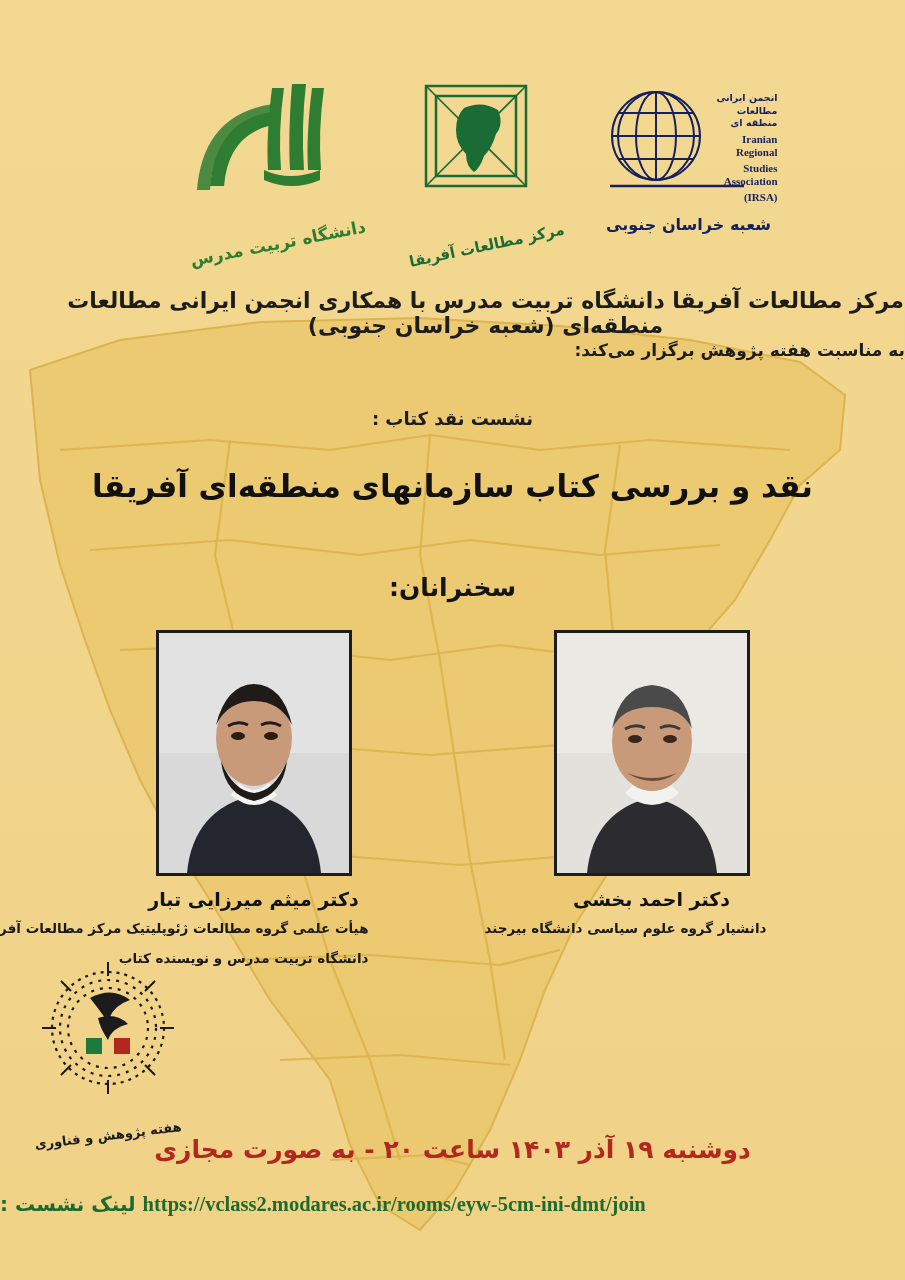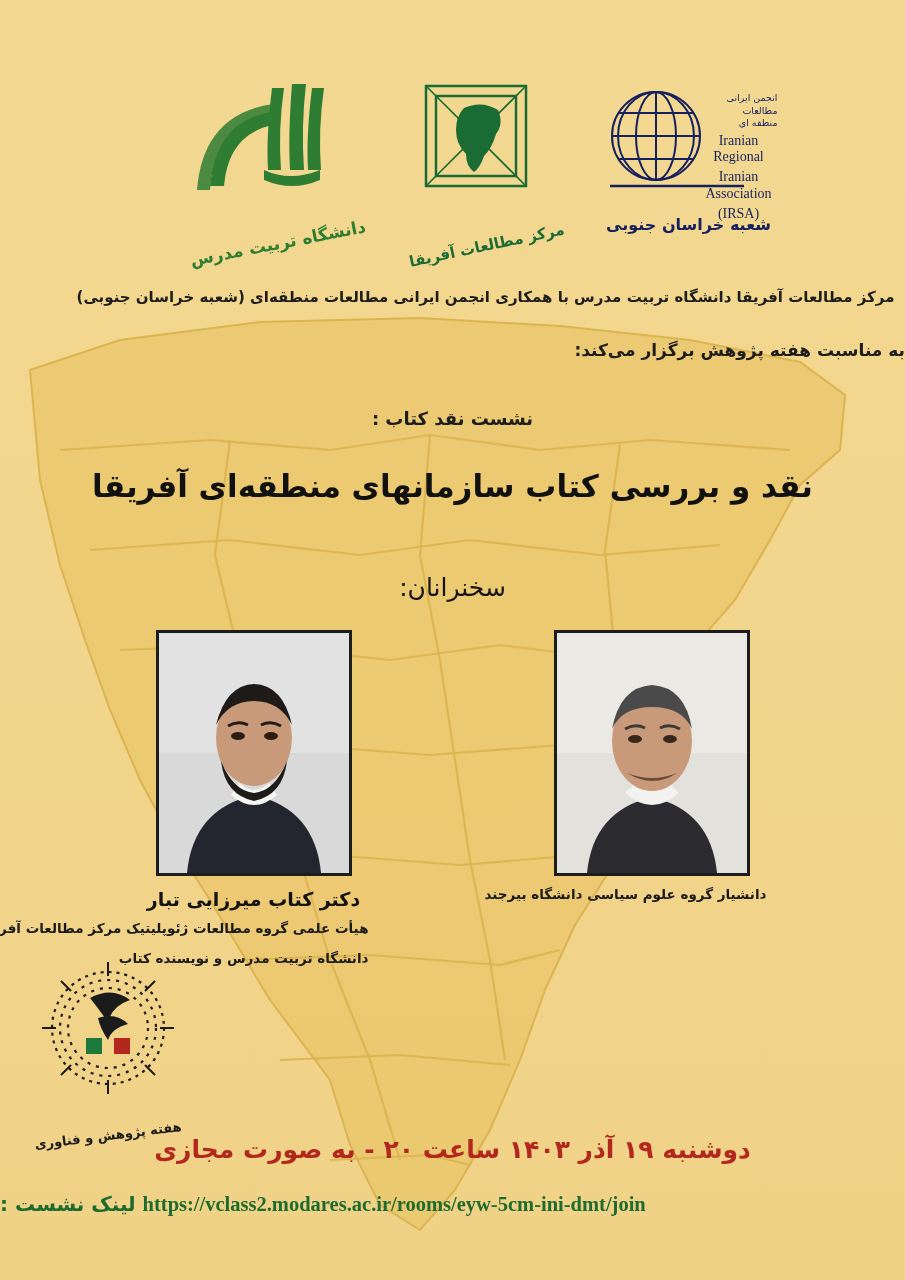--- a/index.html
+++ b/index.html
@@ -94,47 +94,46 @@
   }
   .irsa-en {
     position: absolute;
     top: 14px;
     right: 6px;
     text-align: right;
     direction: rtl;
     font-size: 9.5px;
     line-height: 1.32;
     color: #16205e;
-    font-weight: normal;
+    font-weight: bold;
     width: 78px;
     margin-left: 11px;
   }
   .irsa-en .en {
     direction: ltr;
     font-family: "Liberation Serif", serif;
-    font-size: 14px;
+    font-size: 11px;
     margin-top: 3px;
-    text-align: center;
     line-height: 1.2;
   }
 
   
   .content {
     position: absolute;
     left: 0;
     top: 0;
     width: 905px;
     height: 1280px;
   }
   .line-intro1 {
     position: absolute;
     top: 288px;
     width: 839px;
     text-align: center;
-    font-size: 15px;
+    font-size: 22px;
     font-weight: bold;
     color: #1d1d1d;
     letter-spacing: 0px;
   }
   .line-intro2 {
     position: absolute;
     top: 340px;
     width: 905px;
     text-align: right;
     font-size: 17px;
@@ -158,21 +157,21 @@
     font-size: 31px;
     font-weight: bold;
     color: #111111;
   }
   .line-speakers-label {
     position: absolute;
     top: 573px;
     width: 905px;
     text-align: center;
     font-size: 25px;
-    font-weight: normal;
+    font-weight: bold;
     color: #141414;
   }
 
   
   .speakers {
     position: absolute;
     top: 630px;
     left: 0;
     width: 905px;
     display: flex;
@@ -326,21 +325,21 @@
         </g>
         <g stroke="#16205e" stroke-width="2.4" fill="none">
           <path d="M16,108 L150,108"></path>
         </g>
       </svg>
       <div class="irsa-en">
         <div>انجمن ایرانی</div>
         <div>مطالعات</div>
         <div>منطقه ای</div>
         <div class="en">Iranian Regional</div>
-        <div class="en">Iranian Association</div>
+        <div class="en">Studies Association</div>
         <div class="en">(IRSA)</div>
       </div>
       <div class="irsa-sub">شعبه خراسان جنوبی</div>
     </div>
   </div>
 
   <div class="content">
     <div class="line-intro1">مرکز مطالعات آفریقا  دانشگاه تربیت مدرس با همکاری انجمن ایرانی مطالعات منطقه‌ای (شعبه خراسان جنوبی)</div>
     <div class="line-intro2">به مناسبت هفته پژوهش برگزار می‌کند:</div>
     <div class="line-session">نشست نقد کتاب :</div>
@@ -358,39 +357,40 @@
           <path d="M30,240 q6,-62 65,-76 q59,14 65,76 z" fill="#2c2c30"></path>
           <path d="M78,150 q17,16 34,0 l10,10 q-27,24 -54,0 z" fill="#f2f2f0"></path>
           <ellipse cx="95" cy="108" rx="40" ry="50" fill="#c99a79"></ellipse>
           <path d="M55,96 q8,-42 40,-44 q33,2 40,44 q-10,-22 -40,-22 q-30,0 -40,22 z" fill="#4a4a4a"></path>
           <path d="M70,140 q25,10 50,0 q-24,16 -50,0 z" fill="#6d4b3a"></path>
           <ellipse cx="78" cy="106" rx="7" ry="4" fill="#39271c"></ellipse>
           <ellipse cx="113" cy="106" rx="7" ry="4" fill="#39271c"></ellipse>
           <path d="M68,96 q10,-6 20,-1 M103,95 q10,-5 20,1" stroke="#3a3a3a" stroke-width="3" fill="none"></path>
         </svg>
       </div>
+      <div class="speaker-name">دکتر احمد بخشی</div>
       <div class="speaker-role">دانشیار گروه علوم سیاسی دانشگاه بیرجند</div>
     </div>
 
     <div class="speaker">
       <div class="photo">
         <svg width="190" height="240" viewBox="0 0 190 240">
           <rect x="0" y="0" width="190" height="240" fill="#d9d9da"></rect>
           <rect x="0" y="0" width="190" height="120" fill="#e2e2e3"></rect>
           <path d="M28,240 q6,-64 67,-78 q61,14 67,78 z" fill="#23262e"></path>
           <path d="M80,150 q15,14 30,0 l8,12 q-23,20 -46,0 z" fill="#f5f5f3"></path>
           <ellipse cx="95" cy="105" rx="38" ry="48" fill="#c99a79"></ellipse>
           <path d="M57,92 q10,-40 38,-41 q29,1 38,41 q-12,-24 -38,-24 q-26,0 -38,24 z" fill="#1f1b19"></path>
           <path d="M62,128 q12,30 33,32 q21,-2 33,-32 q-4,34 -33,40 q-29,-6 -33,-40 z" fill="#1f1b19"></path>
           <ellipse cx="79" cy="103" rx="7" ry="4" fill="#2c1d13"></ellipse>
           <ellipse cx="112" cy="103" rx="7" ry="4" fill="#2c1d13"></ellipse>
           <path d="M69,93 q10,-6 20,-1 M102,92 q10,-5 20,1" stroke="#241d17" stroke-width="3" fill="none"></path>
         </svg>
       </div>
-      <div class="speaker-name">دکتر کتاب میرزایی تبار</div>
+      <div class="speaker-name">دکتر میثم میرزایی تبار</div>
       <div class="speaker-role">هیأت علمی گروه مطالعات ژئوپلیتیک مرکز مطالعات آفریقا</div>
       <div class="speaker-role">دانشگاه تربیت مدرس و نویسنده کتاب</div>
     </div>
   </div>
 
   <div class="research-week">
     <svg width="160" height="150" viewBox="0 0 160 150">
       <g stroke="#1b1b1b" stroke-width="2.2">
         <g fill="none">
           <circle cx="80" cy="68" r="56" stroke-dasharray="3 5"></circle>

